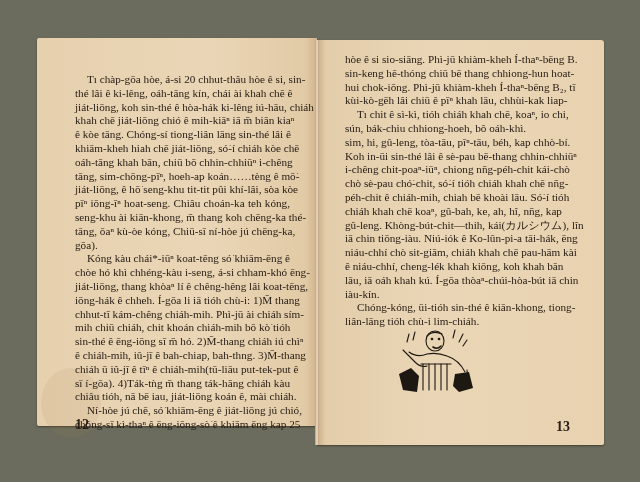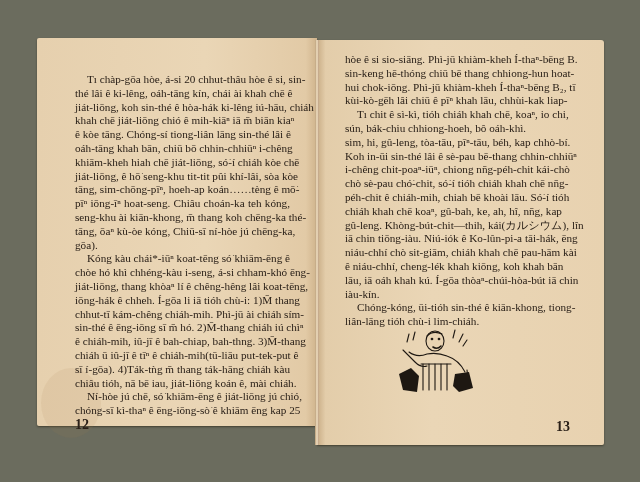--- a/index.html
+++ b/index.html
@@ -48,33 +48,34 @@
 
 <div class="book">
   <div class="page left">
     <div class="stain" style="left:4px;top:330px;width:60px;height:70px;background:rgba(170,130,80,0.10)"></div>
     <div class="text">
       <span class="line indent">Tı chàp-gōa hòe, á-si 20 chhut-thâu hòe ê si, sin-</span>
       <span class="line">thé lâi ê ki-lêng, oáh-tāng kín, chái ài khah chē ê</span>
       <span class="line">jiát-liōng, koh sin-thé ê hòa-hák ki-lêng iú-hāu, chiáh</span>
       <span class="line">khah chē jiát-liōng chió ê mih-kiāⁿ iā m̄ biān kiaⁿ</span>
       <span class="line">ê kòe tāng. Chóng-sí tiong-liân lāng sin-thé lâi ê</span>
+      <span class="line">khiām-kheh hiah chē jiát-liōng, só͘-í chiáh kòe chē</span>
       <span class="line">oáh-tāng khah bān, chiū bō chhin-chhiūⁿ i-chêng</span>
-      <span class="line">khiām-kheh hiah chē jiát-liōng, só͘-í chiáh kòe chē</span>
+      <span class="line">tāng, sim-chōng-pīⁿ, hoeh-ap koán……tèng ê mō͘-</span>
       <span class="line">jiát-liōng, ê hō͘ seng-khu tit-tit pûi khí-lâi, sòa kòe</span>
-      <span class="line">tāng, sim-chōng-pīⁿ, hoeh-ap koán……tèng ê mō͘-</span>
       <span class="line">pīⁿ iōng-īⁿ hoat-seng. Chiâu choán-ka teh kóng,</span>
       <span class="line">seng-khu ài kiān-khong, m̄ thang koh chēng-ka thé-</span>
       <span class="line">tāng, ōaⁿ kù-òe kóng, Chiū-sī ní-hòe jú chēng-ka,</span>
       <span class="line last">gōa).</span>
       <span class="line indent">Kóng kàu chái*-iūⁿ koat-tēng só͘ khiām-ēng ê</span>
       <span class="line">chòe hó khì chhéng-kàu i-seng, á-si chham-khó ēng-</span>
       <span class="line">jiát-liōng, thang khòaⁿ lí ê chêng-hêng lâi koat-tēng,</span>
       <span class="line">iōng-hák ê chheh. Í-gōa li iā tióh chù-i: 1)M̄ thang</span>
       <span class="line">chhut-tī kám-chêng chiáh-mih. Phì-jū ài chiáh sím-</span>
+      <span class="line">mih chiū chiáh, chit khoán chiáh-mih bō kò͘ tióh</span>
       <span class="line">sin-thé ê ēng-iōng sī m̄ hó. 2)M̄-thang chiáh iú chìⁿ</span>
       <span class="line">ê chiáh-mih, iû-jī ê bah-chiap, bah-thng. 3)M̄-thang</span>
       <span class="line">chiáh ū iû-jī ê tīⁿ ê chiáh-mih(tū-liāu put-tek-put ê</span>
       <span class="line">sī í-gōa). 4)Ták-tǹg m̄ thang ták-hāng chiáh kàu</span>
       <span class="line last">chiâu tióh, nā bē iau, jiát-liōng koán ê, mài chiáh.</span>
       <span class="line indent">Ní-hòe jú chē, só͘ khiām-ēng ê jiát-liōng jú chió,</span>
       <span class="line">chóng-sī kì-thaⁿ ê ēng-iōng-sò͘ ê khiām ēng kap 25</span>
     </div>
     <div class="pagenum">12</div>
   </div>

